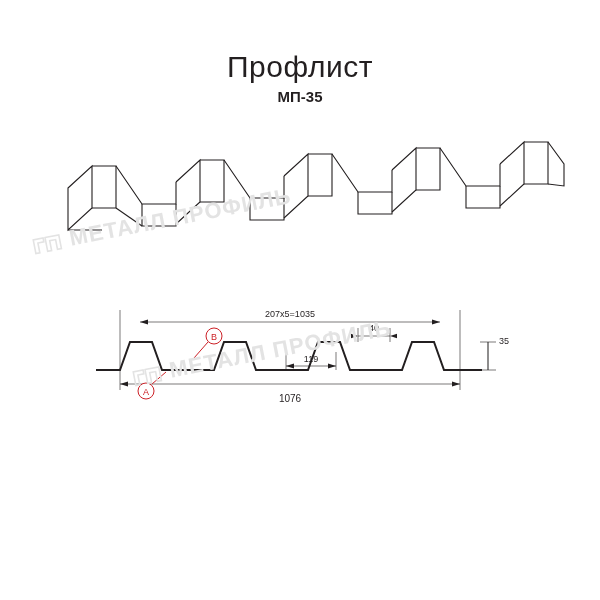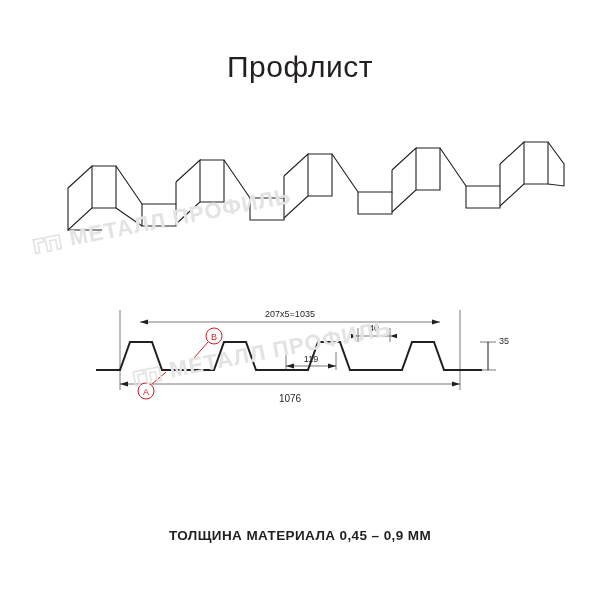--- a/index.html
+++ b/index.html
@@ -99,20 +99,21 @@
     letter-spacing: 0.4px;
     color: #231f20;
   }
 </style>
 </head>
 <body>
 
 <div class="page">
 
   <div class="title">Профлист</div>
+  <div class="subtitle">МП-35</div>
 
   <div class="iso-wrap">
     <svg width="540" height="130" viewBox="0 0 540 130">
       <g fill="none" stroke="#231f20" stroke-width="1.1" stroke-linejoin="miter" stroke-linecap="butt">
 
         <path d="M38,58 L62,36 L62,78 L38,100 Z"></path>
 
         <path d="M62,36 L86,36 L86,78 L62,78"></path>
         <path d="M86,36 L112,74 L146,74 L146,52"></path>
         <path d="M112,74 L112,96 L146,96 L146,74"></path>
@@ -210,15 +211,14 @@
       <text x="56" y="102.5" font-family="Liberation Sans, sans-serif" font-size="9" fill="#cc2026" text-anchor="middle">A</text>
     </svg>
   </div>
 
   <div class="watermark wm2">
     <svg class="wm-mark" width="30" height="22" viewBox="0 0 30 22">
       <path d="M2,18 L2,4 L12,4 L12,8 L6,8 L6,18 Z M14,4 L28,4 L28,18 L24,18 L24,8 L18,8 L18,18 L14,18 Z" fill="none" stroke="#e3e3e3" stroke-width="1.6"></path>
     </svg><span>МЕТАЛЛ ПРОФИЛЬ</span>
   </div>
 
-  <div class="footer">ТОЛЩИНА МАТЕРИАЛА 0,45 – 0,9 ММ</div>
 
 </div>
 
 </body></html>

